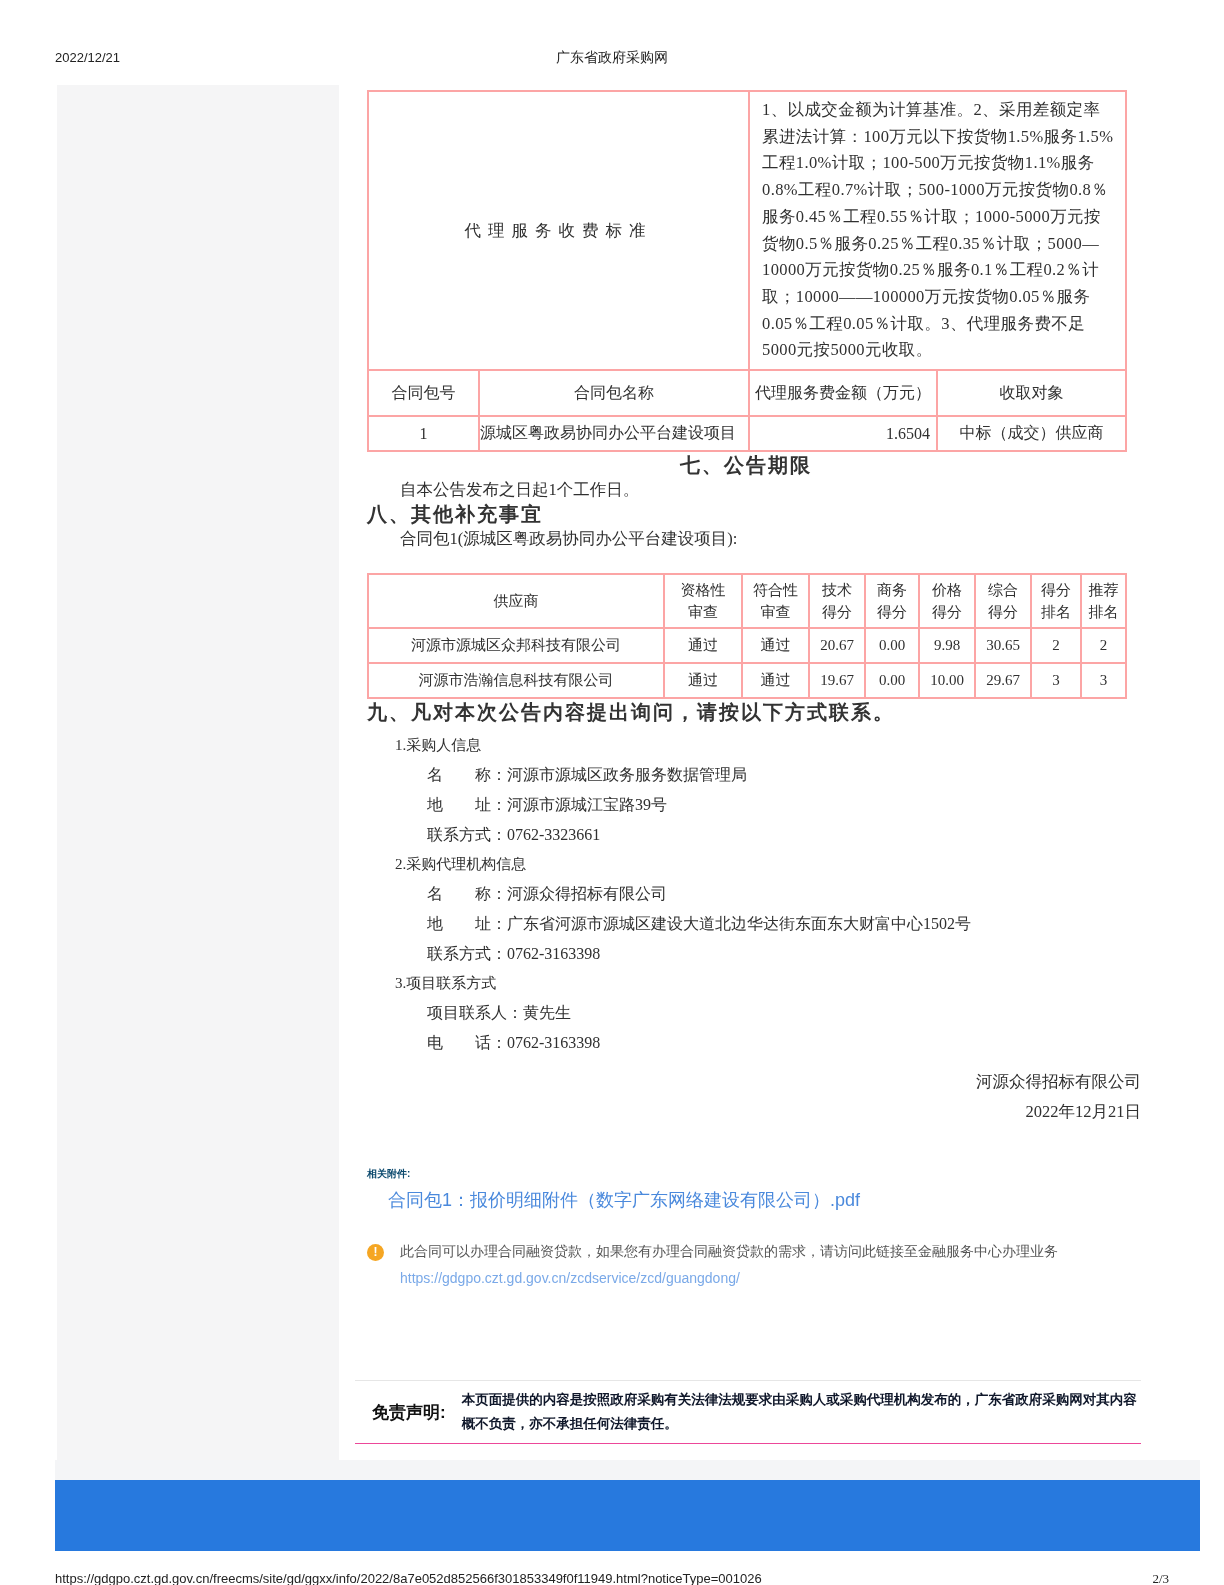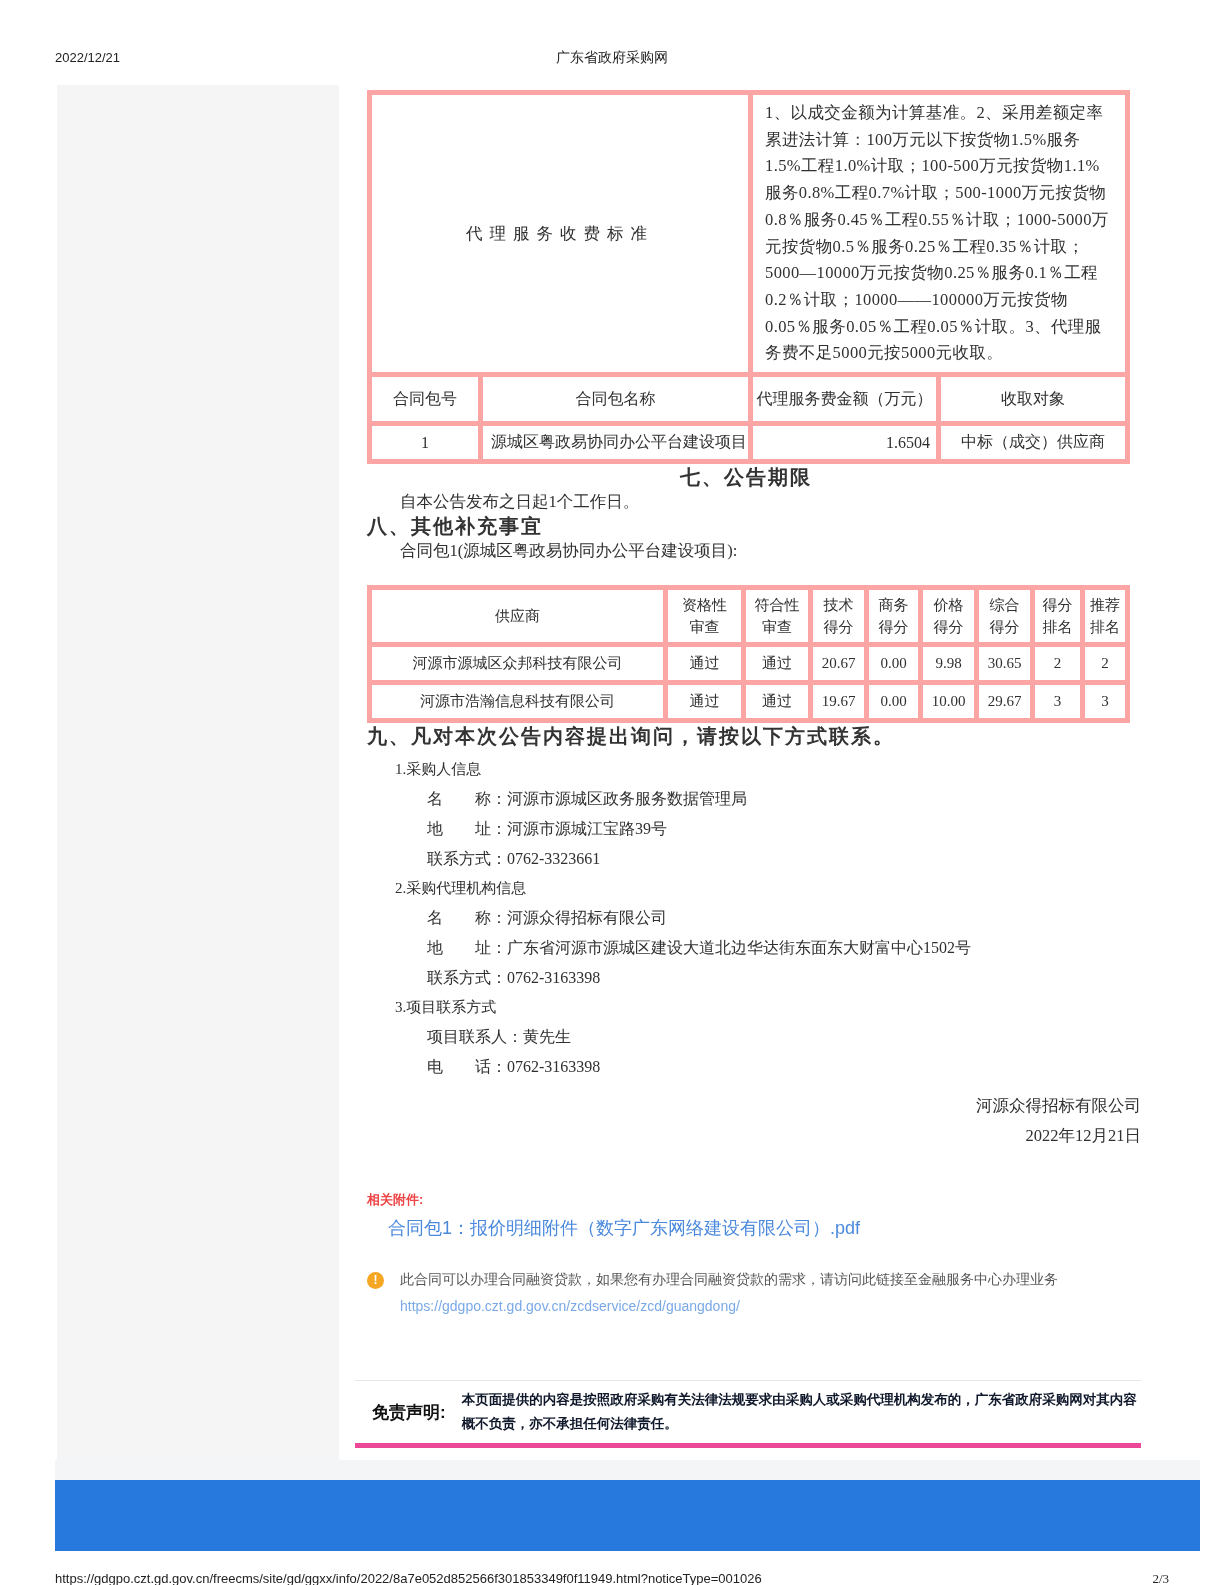--- a/index.html
+++ b/index.html
@@ -17,29 +17,29 @@
   .footer-page{position:absolute;right:55px;top:1543px;font-size:13px;color:#222;
                font-family:Liberation Serif, serif;}
 
   
   .sidebar{position:absolute;left:57px;top:57px;width:282px;height:1378px;background:#f5f5f6;}
 
   
   .doc{position:absolute;left:367px;top:62px;width:758px;}
 
   table{border-collapse:collapse;table-layout:fixed;width:758px;}
-  td{border:5px solid #fca5a5;overflow:hidden;}
+  td{border:2px solid #fca5a5;overflow:hidden;}
 
   .t1 .fee-label{ text-align:center;font-size:16.5px;letter-spacing:7px;color:#303030;}
   .t1 .fee-desc{ padding:5px 10px 5px 12px;font-size:16.5px;line-height:26.7px;letter-spacing:0.4px;
                  text-align:left;color:#303030;height:258px;vertical-align:middle;}
   .t1 .hdr td{height:42px;text-align:center;font-size:16px;color:#303030;}
   .t1 .val td{height:31px;font-size:16px;color:#303030;}
   .t1 .val .c{text-align:center;}
-  .t1 .val .l{text-align:left;padding-left:8px;}
+  .t1 .val .l{text-align:left;padding-left:0;}
   .t1 .val .r{text-align:right;padding-right:6px;}
 
   h2.sec{font-size:20px;font-weight:bold;color:#333;letter-spacing:2px;margin:0;}
   .h7{margin-top:22px;text-align:center;}
   .h8{margin-top:18px;}
   .h9{margin-top:26px;letter-spacing:1px;}
   p.body{font-size:16.5px;color:#303030;margin:0;padding-left:33px;}
   .p7{margin-top:11px;}
   .p8{margin-top:13px;}
 
@@ -49,35 +49,35 @@
   .t2 .drow td{height:31px;font-size:15px;}
 
   .contacts{margin-top:10px;}
   .grp-h{font-size:15px;color:#303030;padding-left:28px;margin-top:9px;margin-bottom:9px;}
   .c-line{font-size:16px;color:#303030;padding-left:60px;line-height:20px;margin:10px 0;}
 
   .signature{margin-top:14px;text-align:right;font-size:16.5px;line-height:30px;color:#303030;
              margin-right:-16px;}
 
   .attachments{margin-top:40px;}
-  .att-label{font-size:13px;font-weight:bold;color:#ef4444;}
+  .att-label{font-size:10px;font-weight:bold;color:#0c4a6e;}
   .att-link{display:inline-block;margin-top:7px;padding-left:21px;font-size:18px;color:#4a89dc;
             text-decoration:none;cursor:pointer;}
 
   .financing{margin-top:31px;}
   .fin-row{display:flex;align-items:center;}
   .fin-icon{flex:0 0 auto;width:17px;height:17px;border-radius:50%;background:#f5a623;color:#fff;
             font-size:12px;font-weight:bold;line-height:17px;text-align:center;
             font-family:"Liberation Sans","DejaVu Sans",sans-serif;}
   .fin-text{margin-left:16px;font-size:14px;color:#555;}
   .fin-link{display:inline-block;margin-top:9px;padding-left:33px;font-size:14px;color:#7aa9e8;
             text-decoration:none;cursor:pointer;}
 
   .disclaimer{position:absolute;left:355px;top:1352px;width:786px;height:62px;background:#fff;
-              border-top:1px solid #e6e6e6;border-bottom:5px solid #ec4899;
+              border-top:1px solid #e6e6e6;border-bottom:1px solid #ec4899;
               display:flex;align-items:center;}
   .dis-label{flex:0 0 auto;margin-left:17px;font-size:17px;font-weight:bold;color:#111;}
   .dis-text{margin-left:16px;width:680px;font-size:13.5px;line-height:24px;color:#0f172a;font-weight:700;}
 
   .gray-strip{position:absolute;left:55px;top:1432px;width:1145px;height:20px;background:#f4f5f7;}
   .blue-bar{position:absolute;left:55px;top:1452px;width:1145px;height:71px;background:#2779de;}
 </style>
 </head>
 <body>
 

